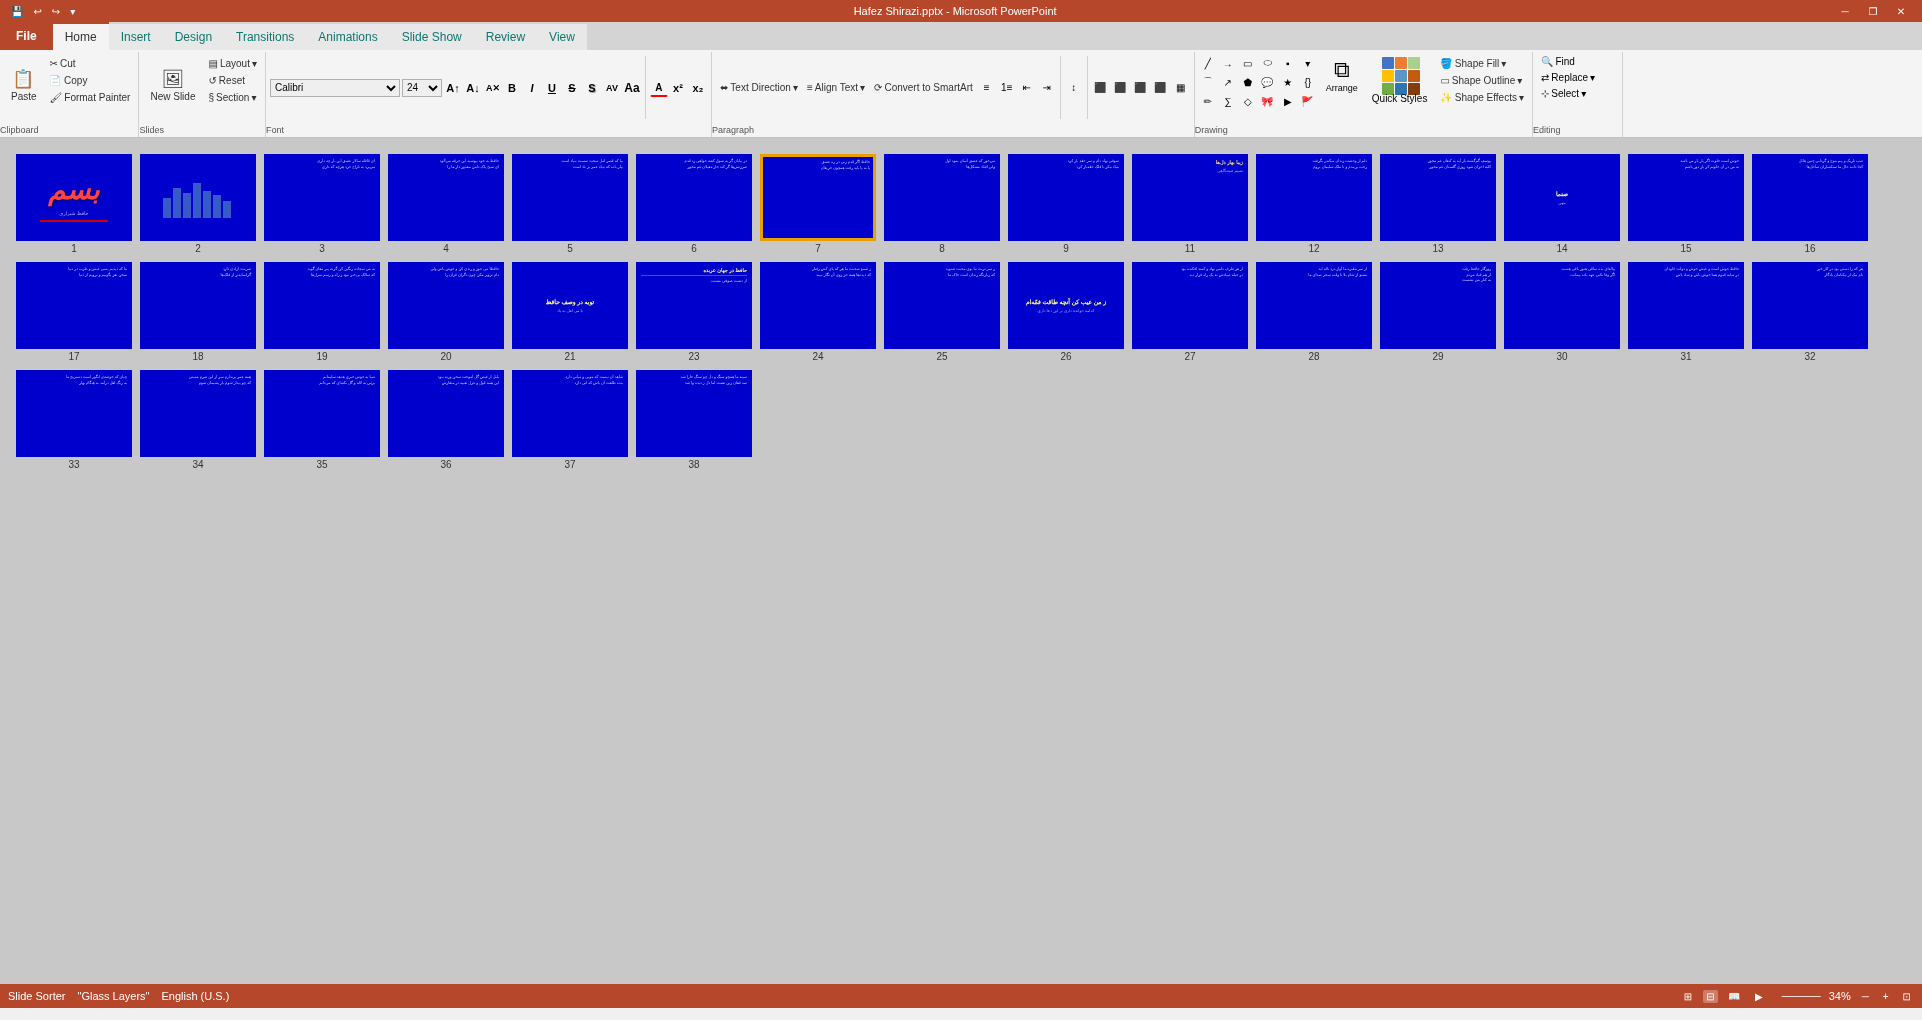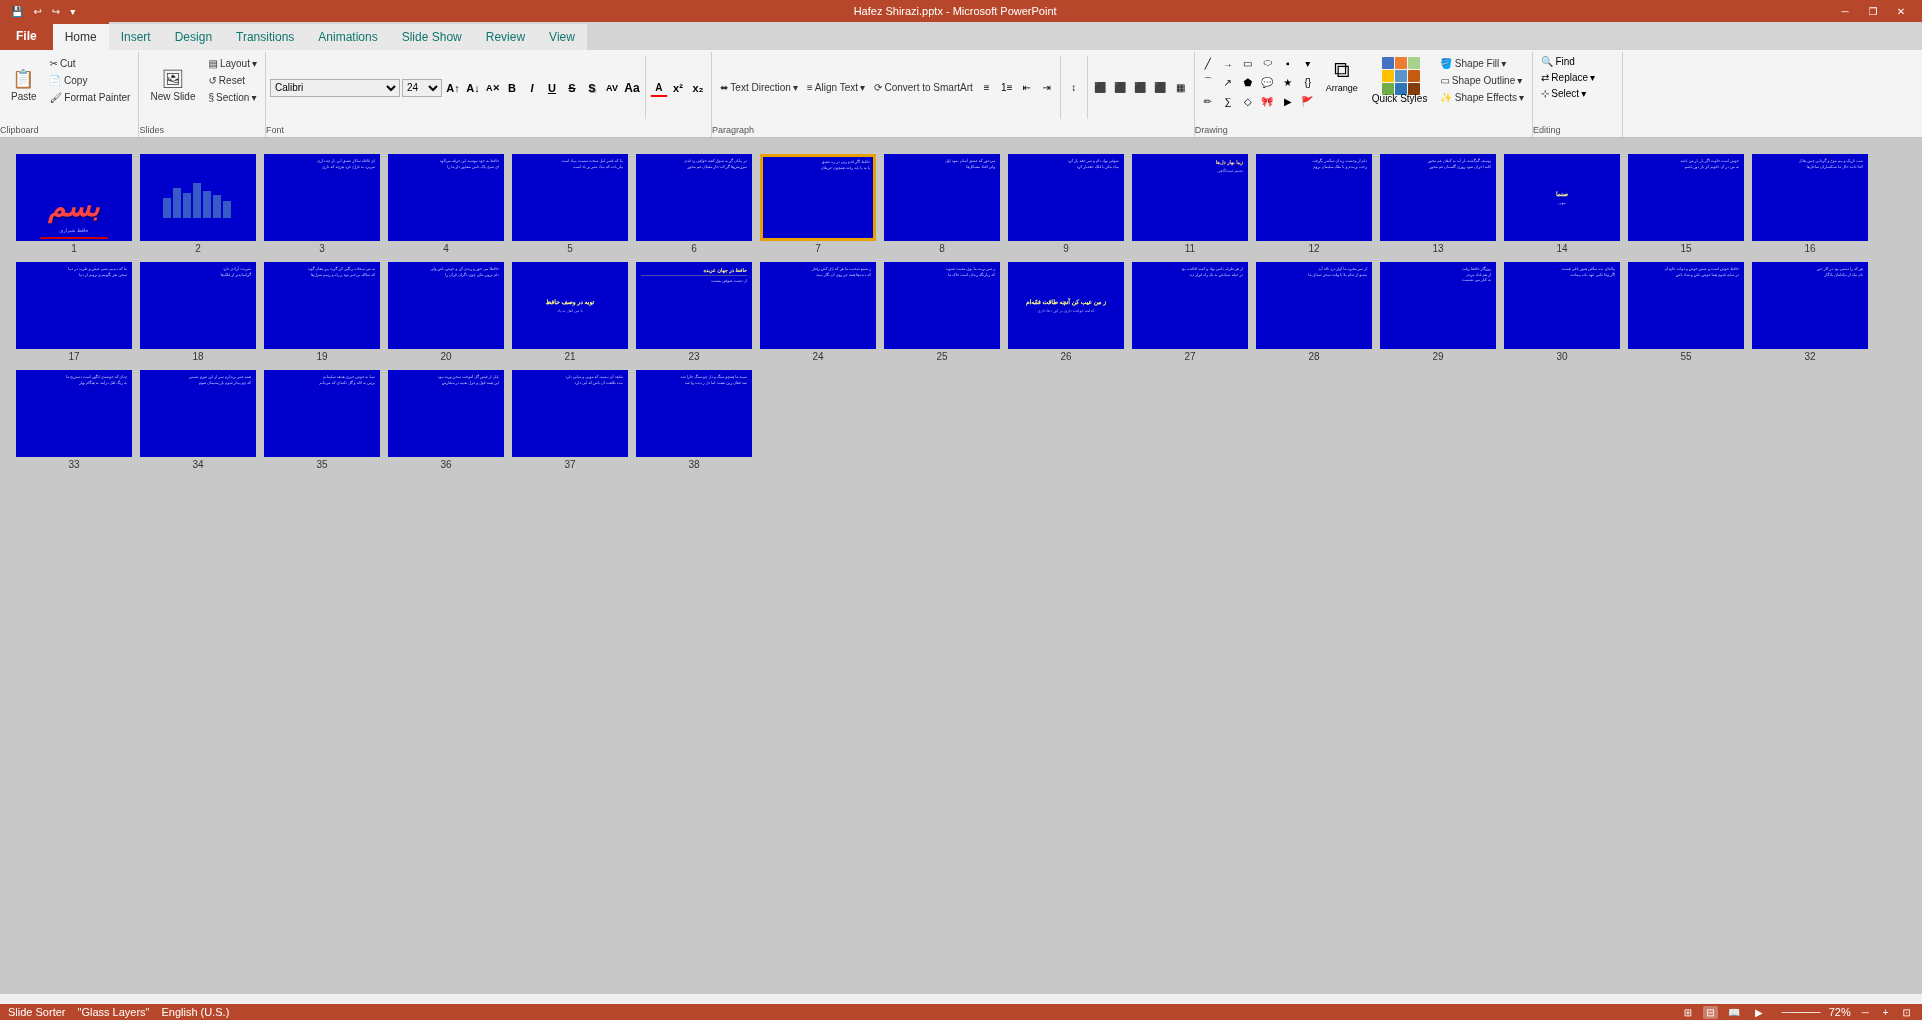--- a/index.html
+++ b/index.html
@@ -40,28 +40,28 @@
     .rb-small-btn { display: flex; align-items: center; padding: 1px 3px; cursor: pointer; border-radius: 2px; font-size: 10px; color: #333; border: 1px solid transparent; gap: 2px; }
 
     
     #grp-clipboard { min-width: 90px; }
     #grp-clipboard .ribbon-group-content { flex-direction: row; }
 
     
     #status-bar {
       background: #b7472a;
       color: white;
-      height: 16px;
+      height: 24px;
       display: flex;
       align-items: center;
       justify-content: space-between;
       padding: 0 8px;
       font-size: 11px;
       position: fixed;
-      bottom: 0;
+      bottom: 12px;
       left: 0;
       right: 0;
     }
     #status-bar .status-left { display: flex; gap: 12px; align-items: center; }
     #status-bar .status-right { display: flex; gap: 8px; align-items: center; }
     .status-btn { background: transparent; border: none; color: white; cursor: pointer; font-size: 10px; padding: 1px 3px; }
 
     
     #main { display: flex; height: calc(100vh - 22px - 28px - 90px - 24px); overflow: hidden; }
 
@@ -359,21 +359,21 @@
   </div>
 
 </div>
 
 <div id="main">
   <div id="slide-sorter">
     <div class="slides-grid" id="slides-grid">
     <div class="slide-item">
           <div class="slide-thumb">
             <div class="slide-inner">
-              <div style="display:flex;align-items:center;justify-content:flex-end;height:100%;flex-direction:column;">
+              <div style="display:flex;align-items:center;justify-content:center;height:100%;flex-direction:column;">
       <div style="color:#ff4444;font-size:28px;font-weight:bold;font-style:italic;text-shadow:1px 1px 3px rgba(0,0,0,0.5);">بسم</div>
       <div style="color:#aaaaff;font-size:5px;margin-top:4px;text-align:center;">حافظ شیرازی</div>
       <div style="background:#cc0000;height:2px;width:60%;margin-top:4px;"></div>
     </div>
             </div>
           </div>
           <div class="slide-num">1</div>
         </div>
         <div class="slide-item">
           <div class="slide-thumb">
@@ -615,21 +615,21 @@
             </div>
           </div>
           <div class="slide-num">30</div>
         </div>
         <div class="slide-item">
           <div class="slide-thumb">
             <div class="slide-inner">
               <div style="padding:3px;color:#ccccff;font-size:3.8px;text-align:right;direction:rtl;line-height:1.5;height:100%;overflow:hidden;">حافظ خوش است و عیش خوش و دولت جاودان<br>در سایه قدوم هما خوش باش و شاد باش</div>
             </div>
           </div>
-          <div class="slide-num">55</div>
+          <div class="slide-num">31</div>
         </div>
         <div class="slide-item">
           <div class="slide-thumb">
             <div class="slide-inner">
               <div style="padding:3px;color:#ccccff;font-size:3.8px;text-align:right;direction:rtl;line-height:1.5;height:100%;overflow:hidden;">هر که را دستی بود در کار خیر<br>نام نیک از نیکنامان یادگار</div>
             </div>
           </div>
           <div class="slide-num">32</div>
         </div>
         <div class="slide-item">
@@ -689,18 +689,18 @@
     <span>Slide Sorter</span>
     <span>"Glass Layers"</span>
     <span>English (U.S.)</span>
   </div>
   <div class="status-right">
     <button class="status-btn" title="Normal">⊞</button>
     <button class="status-btn" title="Slide Sorter" style="background:rgba(255,255,255,0.3); border-radius:2px;">⊟</button>
     <button class="status-btn" title="Reading View">📖</button>
     <button class="status-btn" title="Slide Show">▶</button>
     <span style="margin-left:8px;">─────</span>
-    <span>72%</span>
+    <span>34%</span>
     <button class="status-btn">─</button>
     <button class="status-btn">+</button>
     <button class="status-btn">⊡</button>
   </div>
 </div>
 
 </body></html>

